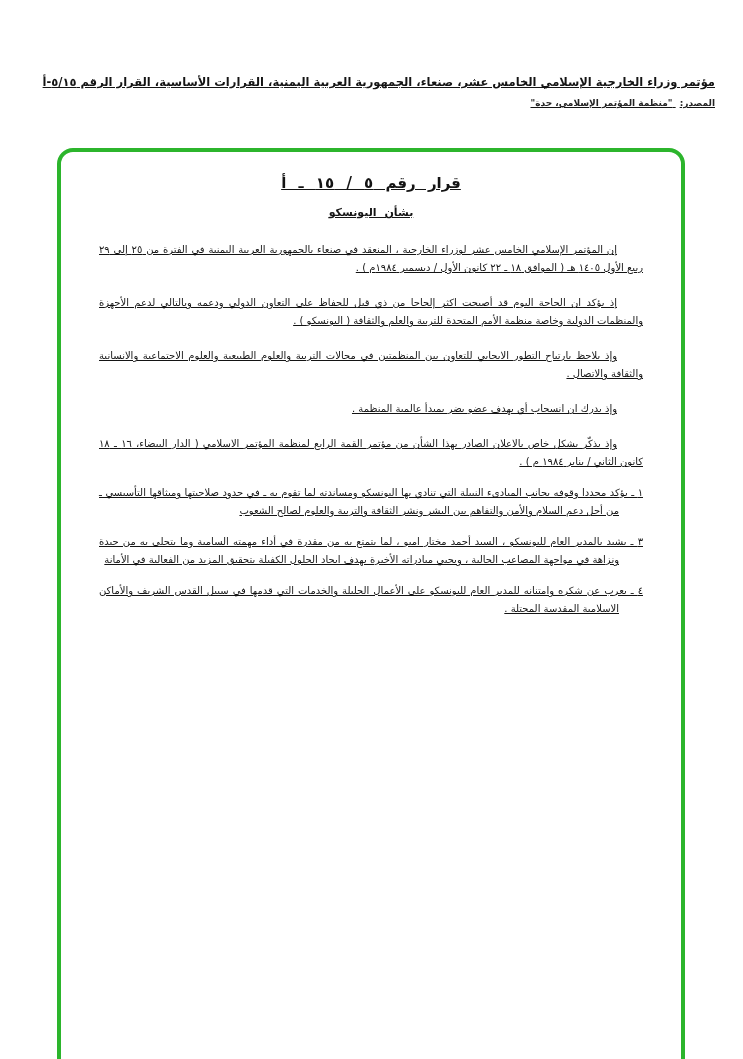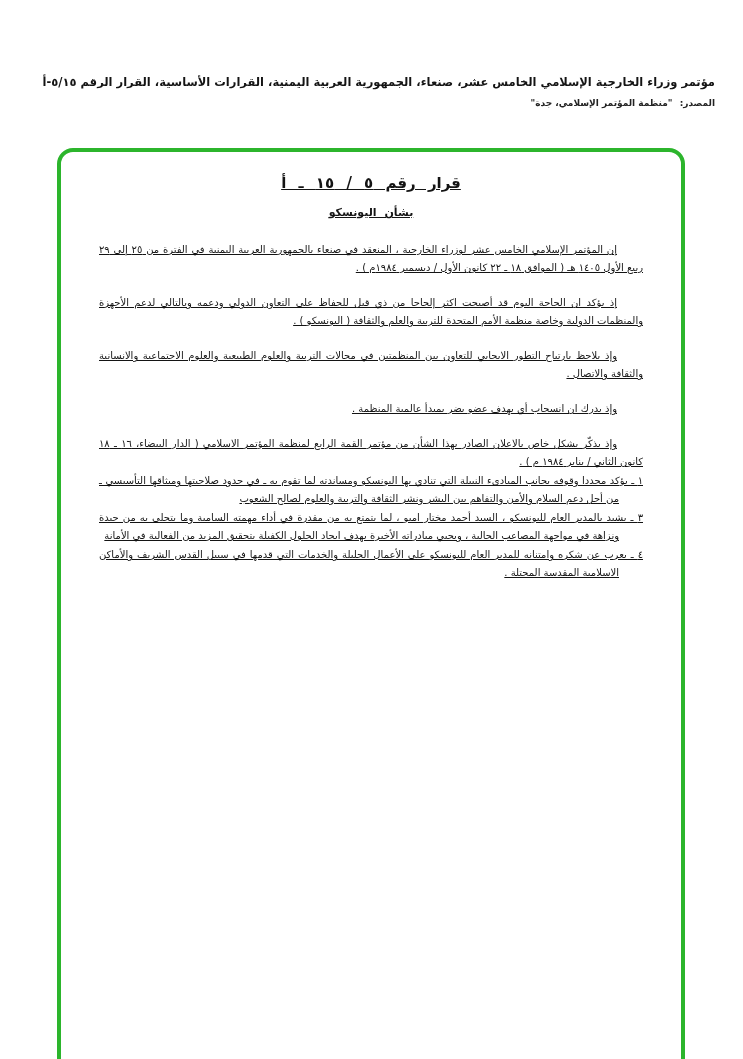--- a/index.html
+++ b/index.html
@@ -12,20 +12,21 @@
     font-family: "DejaVu Sans", sans-serif;
     color: #141414;
   }
   .top-header {
     position: absolute;
     top: 74px;
     right: 28px;
     left: 28px;
     direction: rtl;
     text-align: right;
+    text-decoration: underline;
   }
   .header-title {
     font-size: 11.5px;
     font-weight: bold;
     line-height: 1.5;
     white-space: nowrap;
   }
   .header-source {
     margin-top: 7px;
     font-size: 9px;
@@ -65,21 +66,21 @@
     line-height: 1.8;
     text-align: justify;
     text-align-last: right;
     margin-top: 17px;
     text-indent: 26px;
   }
   .para.first { margin-top: 22px; }
   .para.numbered {
     text-indent: -24px;
     padding-right: 24px;
-    margin-top: 1px;
+    margin-top: 13px;
   }
 </style>
 </head>
 <body>
 
 <div class="top-header">
   <div class="header-title">مؤتمر وزراء الخارجية الإسلامي الخامس عشر، صنعاء، الجمهورية العربية اليمنية، القرارات الأساسية، القرار الرقم ٥/١٥-أ</div>
   <div class="header-source">
     <span>المصدر:</span>
     <span>"منظمة المؤتمر الإسلامي، جدة"</span>

